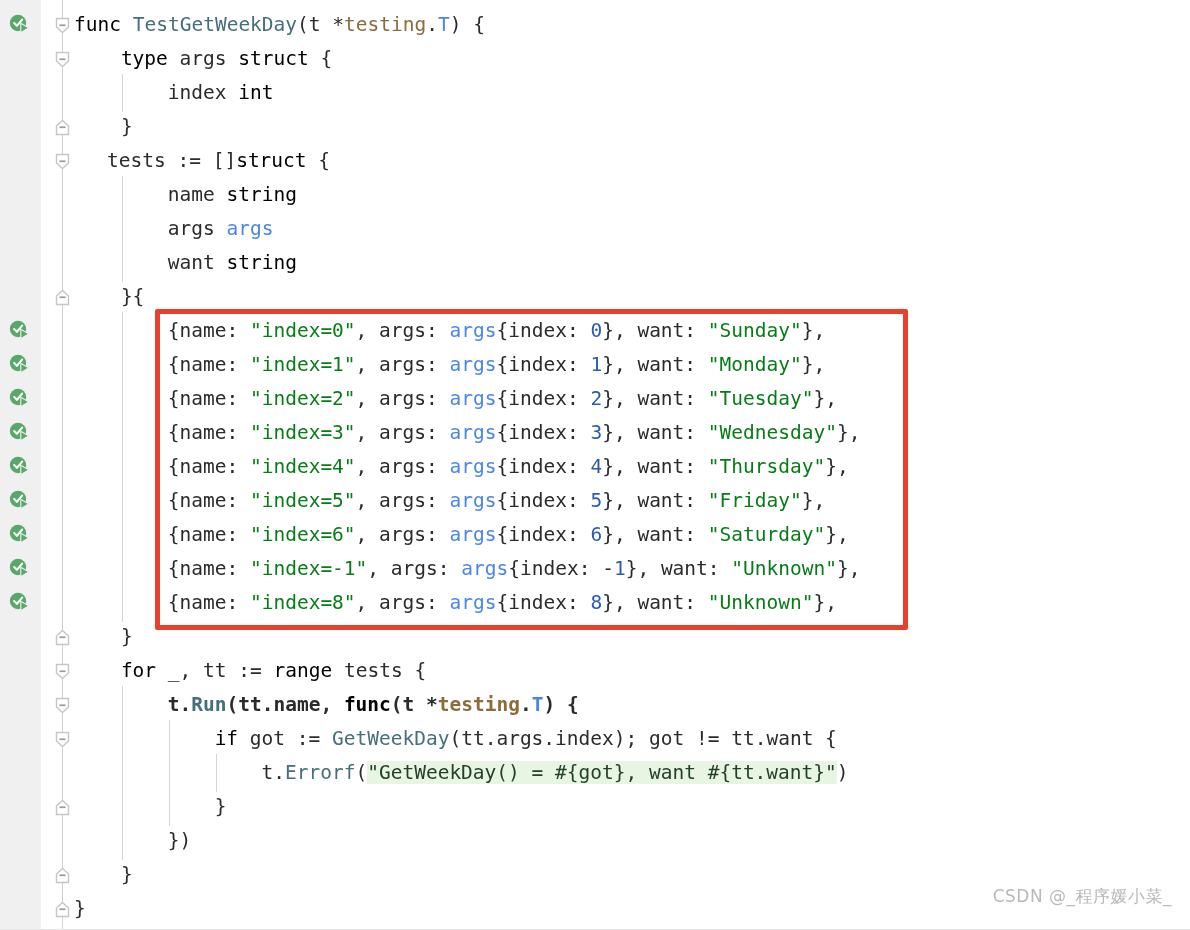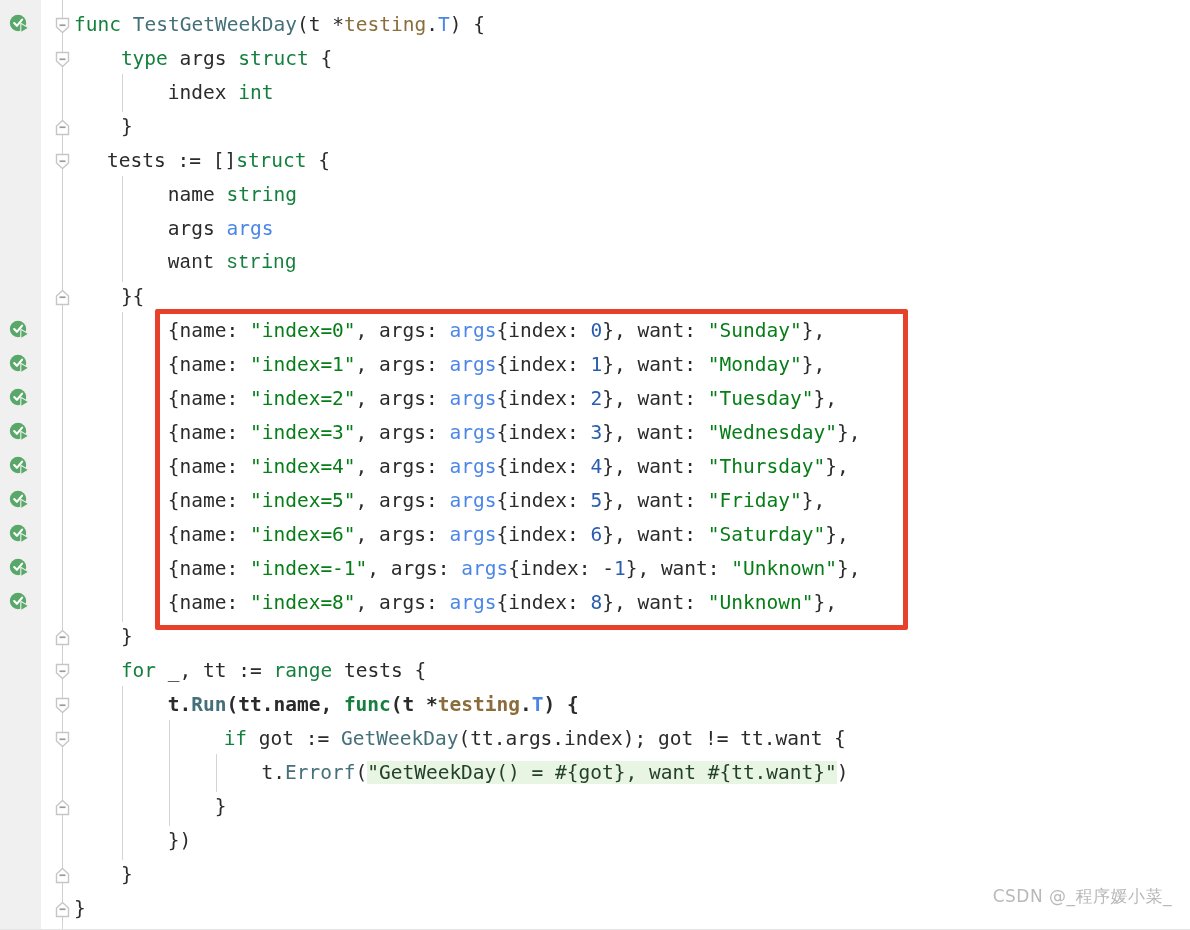--- a/index.html
+++ b/index.html
@@ -78,21 +78,21 @@
     height: 34px;
     line-height: 34px;
     white-space: pre;
     font-family: "DejaVu Sans Mono", "Liberation Mono", monospace;
     font-size: 19.5px;
     letter-spacing: 0px;
     color: #2b2b2b;
   }
 
   
-  .kw      { color: #15803d; }       
+  .kw      { color: #000000; }       
   .fn      { color: #45707a; }       
   .pkg     { color: #8a6d3b; margin-top: 29px; }       
   .typ     { color: #4a86e8; }       
   .num     { color: #2a5db0; }       
   .str     { color: #067d17; }       
   .plain   { color: #2b2b2b; }
   .fstr    { color: #23402c; background: #e8f5e2; }  
 
   
   #red-box {
@@ -280,35 +280,35 @@
     </div>
 
   <div id="code">
       <div class="code-line" style="top: 8px; left: 74px;"><span class="kw">func</span><span class="plain"> </span><span class="fn">TestGetWeekDay</span><span class="plain">(t *</span><span class="pkg">testing</span><span class="plain">.</span><span class="typ">T</span><span class="plain">) {</span></div>
       <div class="code-line" style="top: 42px; left: 120.88px;"><span class="kw">type</span><span class="plain"> args </span><span class="kw">struct</span><span class="plain"> {</span></div>
       <div class="code-line" style="top: 76px; left: 167.76px;"><span class="plain">index </span><span class="kw">int</span></div>
       <div class="code-line" style="top: 110px; left: 120.88px;"><span class="plain">}</span></div>
       <div class="code-line" style="top: 144px; left: 107px;"><span class="plain">tests := []</span><span class="kw">struct</span><span class="plain"> {</span></div>
       <div class="code-line" style="top: 178px; left: 167.76px;"><span class="plain">name </span><span class="kw">string</span></div>
       <div class="code-line" style="top: 212px; left: 167.76px;"><span class="plain">args </span><span class="typ">args</span></div>
-      <div class="code-line" style="top: 246px; left: 167.76px; font-family: Liberation Mono, monospace;"><span class="plain">want </span><span class="kw">string</span></div>
+      <div class="code-line" style="top: 246px; left: 167.76px;"><span class="plain">want </span><span class="kw">string</span></div>
       <div class="code-line" style="top: 280px; left: 120.88px;"><span class="plain">}{</span></div>
       <div class="code-line" style="top: 314px; left: 167.76px;"><span class="plain">{name: </span><span class="str">"index=0"</span><span class="plain">, args: </span><span class="typ">args</span><span class="plain">{index: </span><span class="num">0</span><span class="plain">}, want: </span><span class="str">"Sunday"</span><span class="plain">},</span></div>
       <div class="code-line" style="top: 348px; left: 167.76px;"><span class="plain">{name: </span><span class="str">"index=1"</span><span class="plain">, args: </span><span class="typ">args</span><span class="plain">{index: </span><span class="num">1</span><span class="plain">}, want: </span><span class="str">"Monday"</span><span class="plain">},</span></div>
       <div class="code-line" style="top: 382px; left: 167.76px;"><span class="plain">{name: </span><span class="str">"index=2"</span><span class="plain">, args: </span><span class="typ">args</span><span class="plain">{index: </span><span class="num">2</span><span class="plain">}, want: </span><span class="str">"Tuesday"</span><span class="plain">},</span></div>
       <div class="code-line" style="top: 416px; left: 167.76px;"><span class="plain">{name: </span><span class="str">"index=3"</span><span class="plain">, args: </span><span class="typ">args</span><span class="plain">{index: </span><span class="num">3</span><span class="plain">}, want: </span><span class="str">"Wednesday"</span><span class="plain">},</span></div>
       <div class="code-line" style="top: 450px; left: 167.76px;"><span class="plain">{name: </span><span class="str">"index=4"</span><span class="plain">, args: </span><span class="typ">args</span><span class="plain">{index: </span><span class="num">4</span><span class="plain">}, want: </span><span class="str">"Thursday"</span><span class="plain">},</span></div>
       <div class="code-line" style="top: 484px; left: 167.76px;"><span class="plain">{name: </span><span class="str">"index=5"</span><span class="plain">, args: </span><span class="typ">args</span><span class="plain">{index: </span><span class="num">5</span><span class="plain">}, want: </span><span class="str">"Friday"</span><span class="plain">},</span></div>
       <div class="code-line" style="top: 518px; left: 167.76px;"><span class="plain">{name: </span><span class="str">"index=6"</span><span class="plain">, args: </span><span class="typ">args</span><span class="plain">{index: </span><span class="num">6</span><span class="plain">}, want: </span><span class="str">"Saturday"</span><span class="plain">},</span></div>
       <div class="code-line" style="top: 552px; left: 167.76px;"><span class="plain">{name: </span><span class="str">"index=-1"</span><span class="plain">, args: </span><span class="typ">args</span><span class="plain">{index: -</span><span class="num">1</span><span class="plain">}, want: </span><span class="str">"Unknown"</span><span class="plain">},</span></div>
       <div class="code-line" style="top: 586px; left: 167.76px;"><span class="plain">{name: </span><span class="str">"index=8"</span><span class="plain">, args: </span><span class="typ">args</span><span class="plain">{index: </span><span class="num">8</span><span class="plain">}, want: </span><span class="str">"Unknown"</span><span class="plain">},</span></div>
       <div class="code-line" style="top: 620px; left: 120.88px;"><span class="plain">}</span></div>
       <div class="code-line" style="top: 654px; left: 120.88px; text-align: right;"><span class="kw">for</span><span class="plain"> _, tt := </span><span class="kw">range</span><span class="plain"> tests {</span></div>
       <div class="code-line" style="top: 688px; left: 167.76px; font-weight: bold;"><span class="plain">t.</span><span class="fn">Run</span><span class="plain">(tt.name, </span><span class="kw">func</span><span class="plain">(t *</span><span class="pkg">testing</span><span class="plain">.</span><span class="typ">T</span><span class="plain">) {</span></div>
-      <div class="code-line" style="top: 722px; left: 214.64px; margin-left: 9px;"><span class="kw">if</span><span class="plain"> got := </span><span class="fn">GetWeekDay</span><span class="plain">(tt.args.index); got != tt.want {</span></div>
+      <div class="code-line" style="top: 722px; left: 214.64px;"><span class="kw">if</span><span class="plain"> got := </span><span class="fn">GetWeekDay</span><span class="plain">(tt.args.index); got != tt.want {</span></div>
       <div class="code-line" style="top: 756px; left: 261.52px;"><span class="plain">t.</span><span class="fn">Errorf</span><span class="plain">(</span><span class="fstr">"GetWeekDay() = #{got}, want #{tt.want}"</span><span class="plain">)</span></div>
       <div class="code-line" style="top: 790px; left: 214.64px;"><span class="plain">}</span></div>
       <div class="code-line" style="top: 824px; left: 167.76px;"><span class="plain">})</span></div>
       <div class="code-line" style="top: 858px; left: 120.88px;"><span class="plain">}</span></div>
       <div class="code-line" style="top: 892px; left: 74px;"><span class="plain">}</span></div>
       <div class="indent-guide" style="left: 121.88px; top: 74px; height: 38px;"></div>
       <div class="indent-guide" style="left: 121.88px; top: 176px; height: 106px;"></div>
       <div class="indent-guide" style="left: 121.88px; top: 312px; height: 310px;"></div>
       <div class="indent-guide" style="left: 121.88px; top: 686px; height: 174px;"></div>
       <div class="indent-guide" style="left: 168.76px; top: 720px; height: 106px;"></div>

